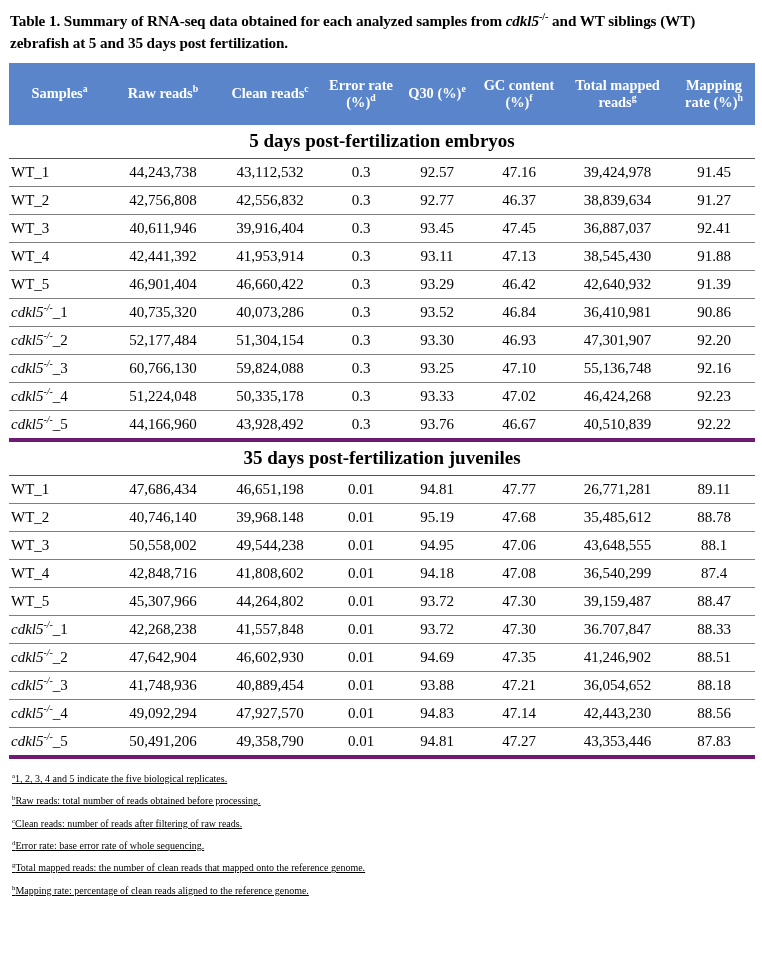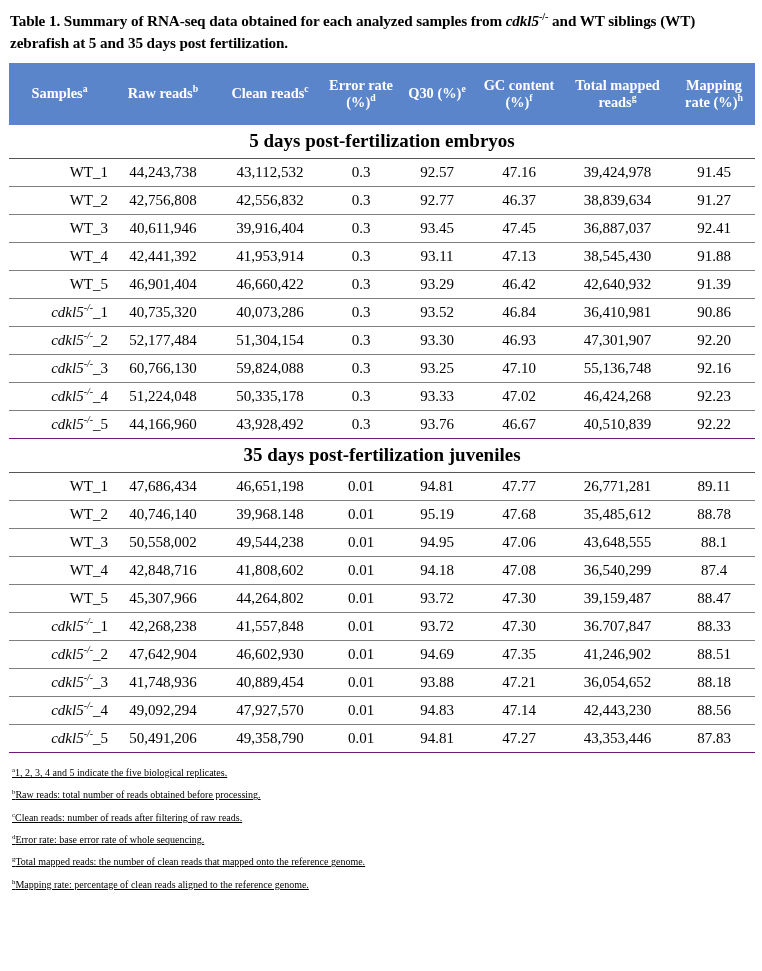--- a/index.html
+++ b/index.html
@@ -84,33 +84,33 @@
     font-size: 19px;
     padding: 5px 0 6px 0;
     border-top: none;
     border-bottom: 1px solid #555555;
     text-align: center;
   }
   tbody tr.section.first td {
     border-top: none;
   }
   tbody tr.datarow td.sample {
-    text-align: right;
+    text-align: left;
   }
   .gene {
     font-style: italic;
   }
   .gene-sup {
     font-size: 0.66em;
     vertical-align: super;
     line-height: 0;
     font-style: italic;
   }
   tbody tr.lastrow td {
-    border-bottom: 1px solid #701a75;
+    border-bottom: 4px solid #701a75;
   }
 
   
   .footnotes {
     margin: 14px 2px 0 4px;
   }
   .footnotes p {
     margin: 0 0 10.5px 0;
     font-size: 10px;
     line-height: 1.18;

